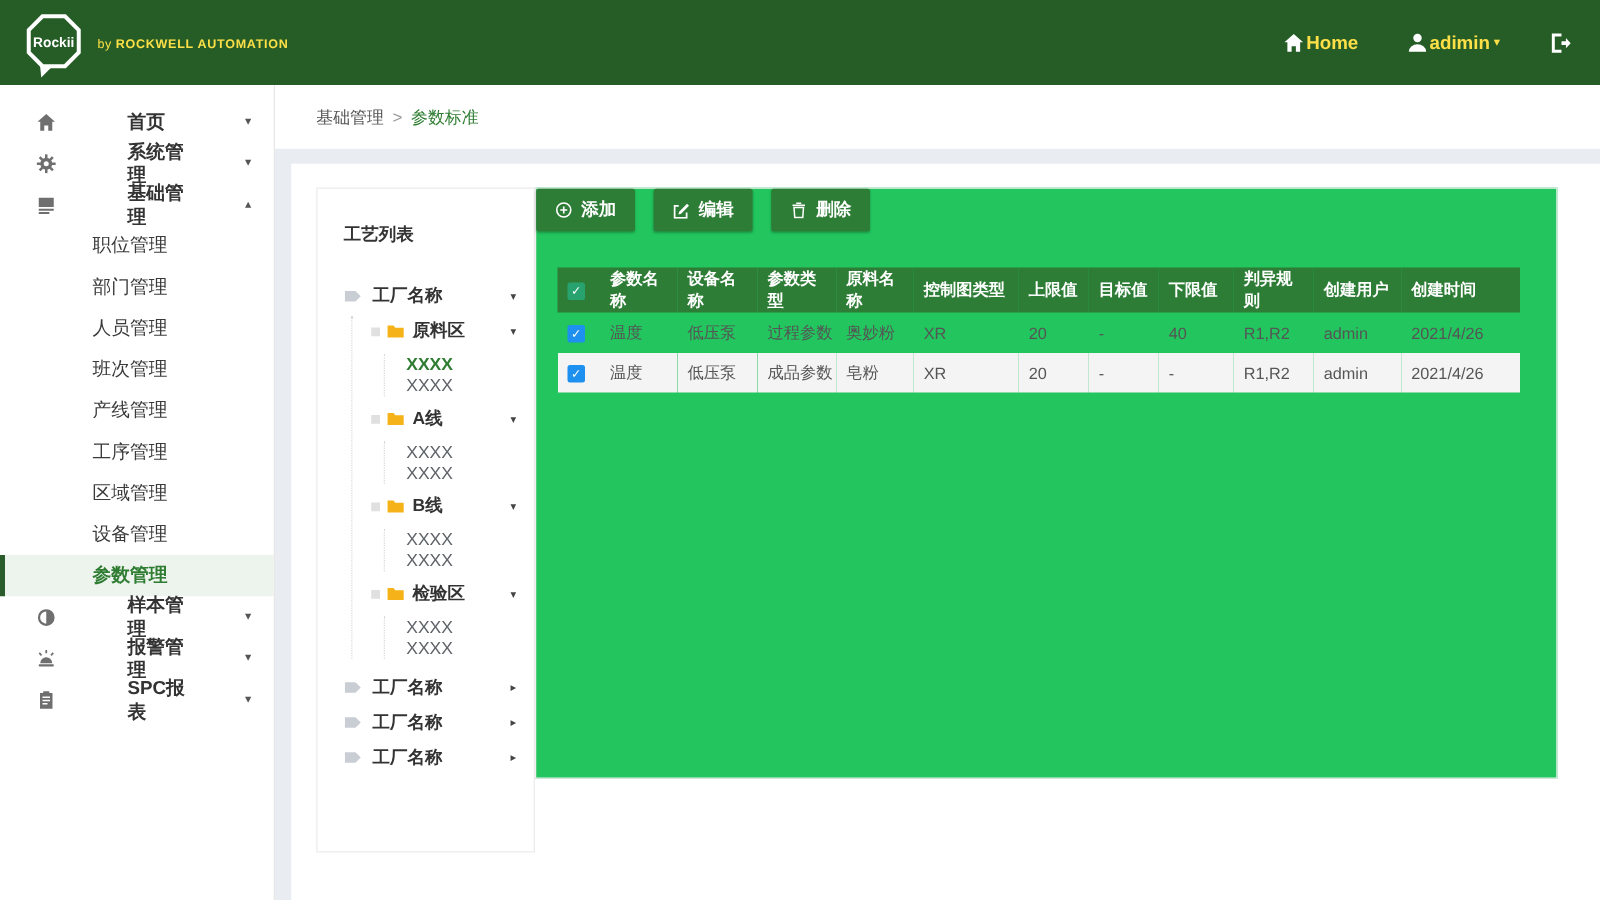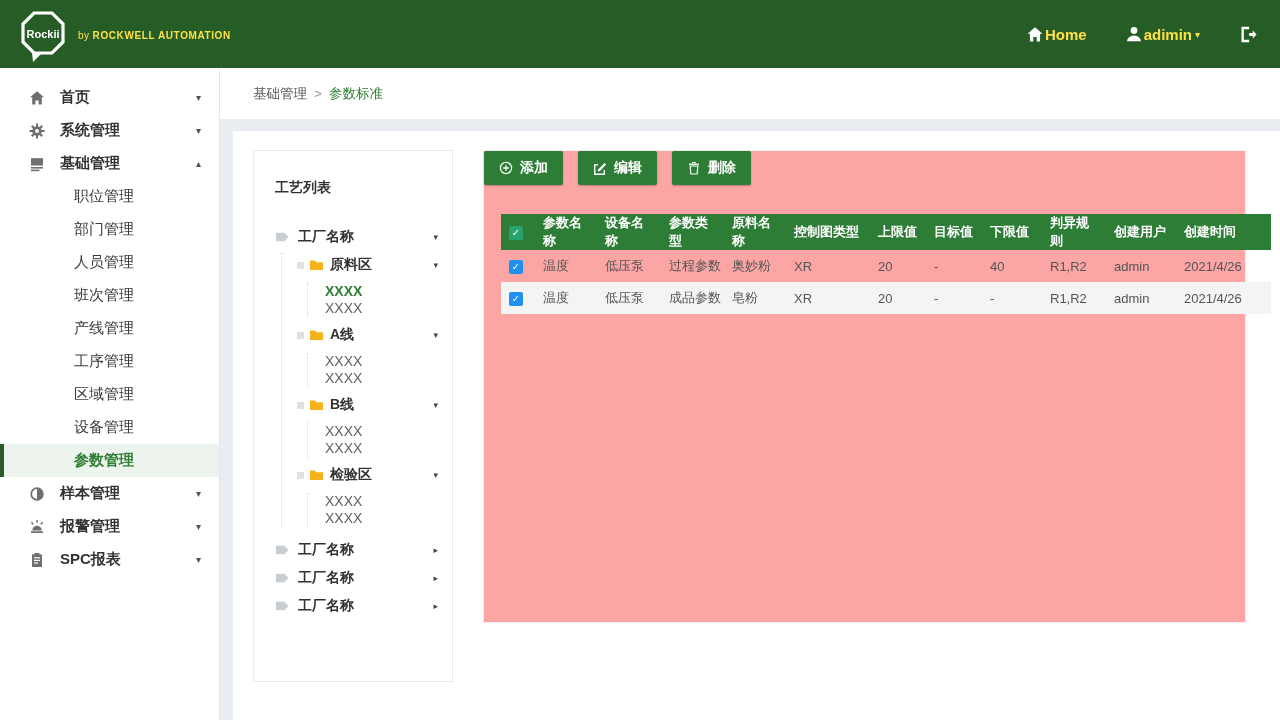--- a/index.html
+++ b/index.html
@@ -20,63 +20,63 @@
   .topnav { margin-left:auto; display:flex; align-items:center; gap:38px; }
   .nav-item { display:flex; align-items:center; gap:1px; font-size:15px;
     font-weight:700; cursor:pointer; }
   .nav-caret { font-size:10px; margin-left:2px; }
 
   
   .main-row { display:flex; height:652px; }
   .sidebar { width:220px; background:#fff; border-right:1px solid #e7e7e7;
     padding-top:13px; flex:none; }
   .side-item { height:33px; display:flex; align-items:center;
-    padding:0 18px 0 28px; cursor:pointer; }
+    padding:0 18px 0 28px; cursor:pointer;gap:42px; }
   .side-item .s-icon { width:18px; height:16px; margin-right:14px; flex:none; }
   .side-item .s-label { font-size:15px; font-weight:700; color:#333; flex:1; }
   .side-caret { font-size:10px; color:#555; }
   .side-sub-item { height:33px; display:flex; align-items:center;
     padding-left:74px; font-size:15px; color:#3a3a3a; cursor:pointer; }
   .side-sub-item.active { background:#edf3ed; border-left:4px solid #2a5c2b;
     padding-left:70px; color:#2f7d32; font-weight:700; }
 
   .content { flex:1; display:flex; flex-direction:column; min-width:0; }
   .breadcrumb-bar { height:51px; background:#fff; display:flex;
     align-items:center; padding-left:33px; font-size:13.5px; }
   .bc-parent { color:#555; cursor:pointer; }
   .bc-sep { color:#999; margin:0 7px; }
   .bc-current { color:#2f7d32; cursor:pointer; }
   .content-wrap { flex:1; background:#e9edf2; }
   .panel { background:#fff; margin:12px 0 0 13px; height:589px;
     padding:19px 0 0 20px; display:flex; align-items:flex-start; }
 
   
-  .tree-card { width:200px; height:532px; border:1px solid #ebebeb;
+  .tree-card { width:175px; height:532px; border:1px solid #ebebeb;
     background:#fff; padding:28px 10px 0 21px; flex:none; overflow:hidden; }
   .tree-title { font-size:14px; font-weight:700; color:#333; }
   .tree { margin-top:26px; font-size:14px; color:#333; }
   .t-row { display:flex; align-items:center; height:26px; cursor:pointer; }
   .t-root { font-weight:700; height:28px; }
   .t-root .t-icon { width:15px; height:12px; margin-right:8px; flex:none; }
   .t-caret { margin-left:auto; padding-right:4px; font-size:9px; color:#444; }
   .t-children { margin-left:6px; border-left:1px dotted #d9d9d9;
     padding-left:15px; margin-top:2px; margin-bottom:4px; }
   .t-folder-row { display:flex; align-items:center; height:24px;
     font-weight:700; cursor:pointer; }
   .t-sq { width:7px; height:7px; background:#e0e0e0; margin-right:5px; flex:none; }
   .t-folder-icon { width:15px; height:12px; margin-right:6px; flex:none; }
   .t-leaves { margin-left:10px; border-left:1px dotted #d9d9d9;
     padding-left:17px; margin:6px 0 6px 10px; }
   .t-leaf { height:17px; line-height:17px; color:#5f6368; cursor:pointer; }
   .t-leaf.selected { color:#2f7d32; font-weight:700; }
   .t-root-gap { margin-top:9px; }
 
   
-  .table-card { flex:1; height:473px; border:1px solid #f0f0f0; background:#fca5a5;
-    margin-left:30px; margin-right:34px; min-width:0; }
+  .table-card { flex:1; height:473px; border:1px solid #f0f0f0; background:#22c55e;
+    margin-left:0; margin-right:34px; min-width:0; }
   .btn-row { display:flex; gap:15px; }
   .gbtn { height:34px; padding:0 15px; background:#2e7d36; color:#fff;
     border:none; border-radius:2px; font-size:14px; font-weight:700;
     font-family:inherit; display:inline-flex; align-items:center; gap:7px;
     cursor:pointer; box-shadow:0 1px 2px rgba(0,0,0,.25); }
   .gbtn svg { width:14px; height:14px; }
 
   table.data { border-collapse:collapse; margin:29px 16px 0 17px; width:770px;
     table-layout:fixed; font-size:13px; }
   table.data th { background:#2e7d36; color:#fff; height:36px; text-align:left;

